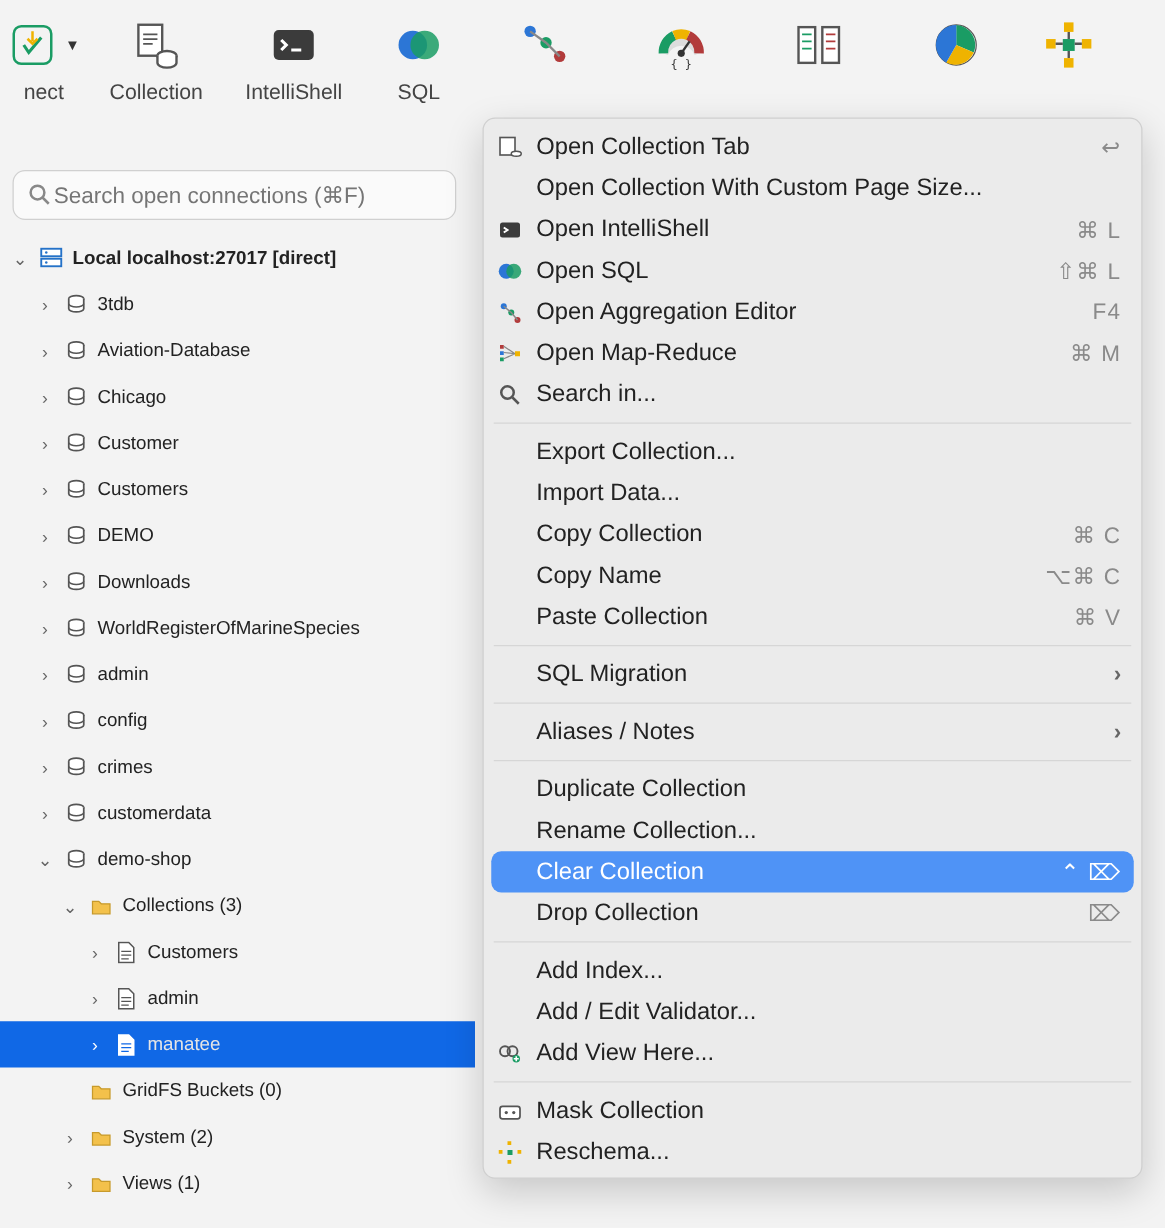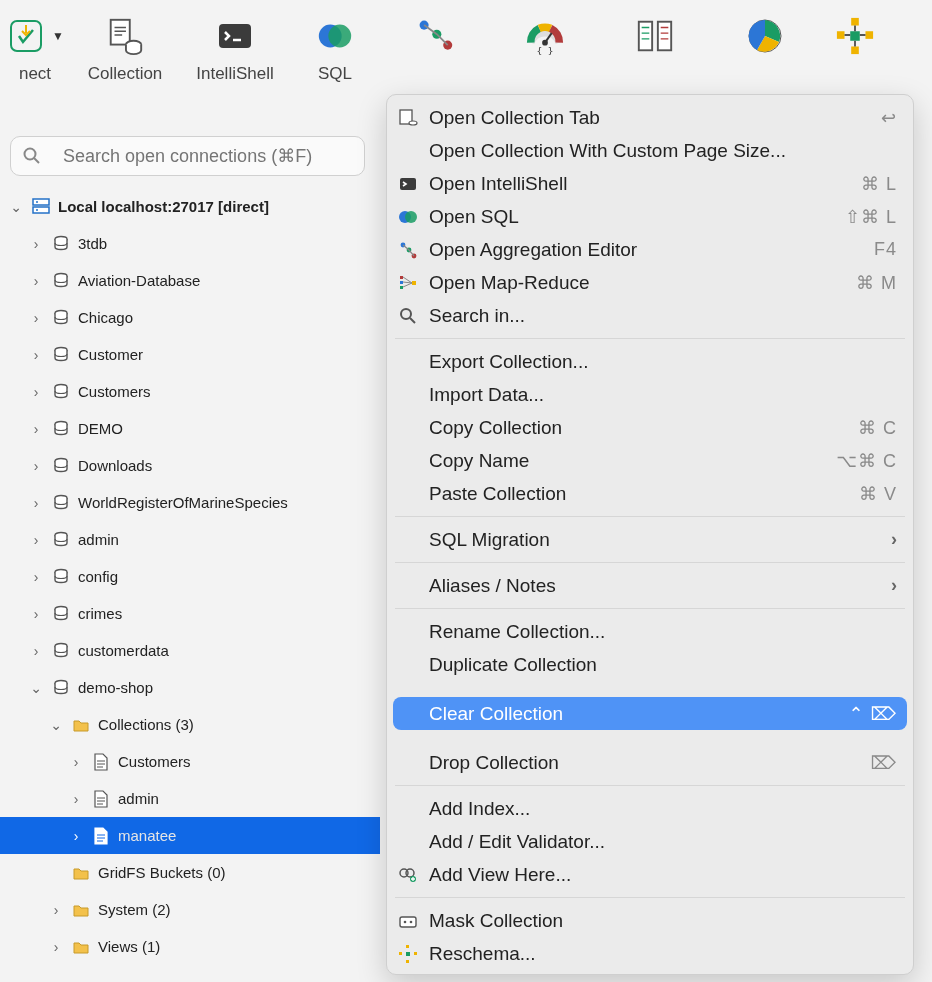--- a/index.html
+++ b/index.html
@@ -46,21 +46,21 @@
   
   .search-wrap {
     margin: 32px 10px 6px 10px;
     height: 40px;
     border: 1px solid #d0d0d0;
     border-radius: 10px;
     background: #fafafa;
     display: flex;
     align-items: center;
     padding: 12px 10px;
-    gap: 20px;
+    gap: 0;
     width: 355px;
   }
   .search-wrap input {
     border: none;
     outline: none;
     background: transparent;
     font-size: 18px;
     color: #8a8a8a;
     flex: 1;
   }
@@ -124,21 +124,21 @@
     color: #222;
   }
   .ctx-item .mi { width: 22px; height: 22px; display:inline-flex; align-items:center; justify-content:center; }
   .ctx-item .mi.blank { width:22px; }
   .ctx-item .grow { flex: 1; }
   .ctx-item .short { color: #8a8a8a; font-size: 18px; letter-spacing: 1px; }
   .ctx-item.highlight {
     background: #4f93f6;
     color: #fff;
     border-radius: 8px;
-    margin: 16px 6px;
+    margin: 0 6px;
     padding-left: 4px;
     padding-right: 10px;
   }
   .ctx-item.highlight .short { color: #fff; }
   .ctx-sep {
     height: 1px;
     background: #d6d6d6;
     margin: 6px 8px;
   }
   .ctx-item .arrow-right { color:#666; font-size:18px; font-weight:700; }
@@ -607,25 +607,25 @@
   <div class="ctx-item">
       <span class="mi blank"></span>
       <span class="grow">Aliases / Notes</span>
       <span class="arrow-right">›</span>
     </div>
 
   <div class="ctx-sep"></div>
 
   <div class="ctx-item">
       <span class="mi blank"></span>
+      <span class="grow">Duplicate Collection</span>
+    </div>
+  <div class="ctx-item">
+      <span class="mi blank"></span>
       <span class="grow">Rename Collection...</span>
-    </div>
-  <div class="ctx-item">
-      <span class="mi blank"></span>
-      <span class="grow">Duplicate Collection</span>
     </div>
   <div class="ctx-item highlight">
       <span class="mi blank"></span>
       <span class="grow">Clear Collection</span>
       <span class="short">⌃ ⌦</span>
     </div>
   <div class="ctx-item">
       <span class="mi blank"></span>
       <span class="grow">Drop Collection</span>
       <span class="short">⌦</span>

